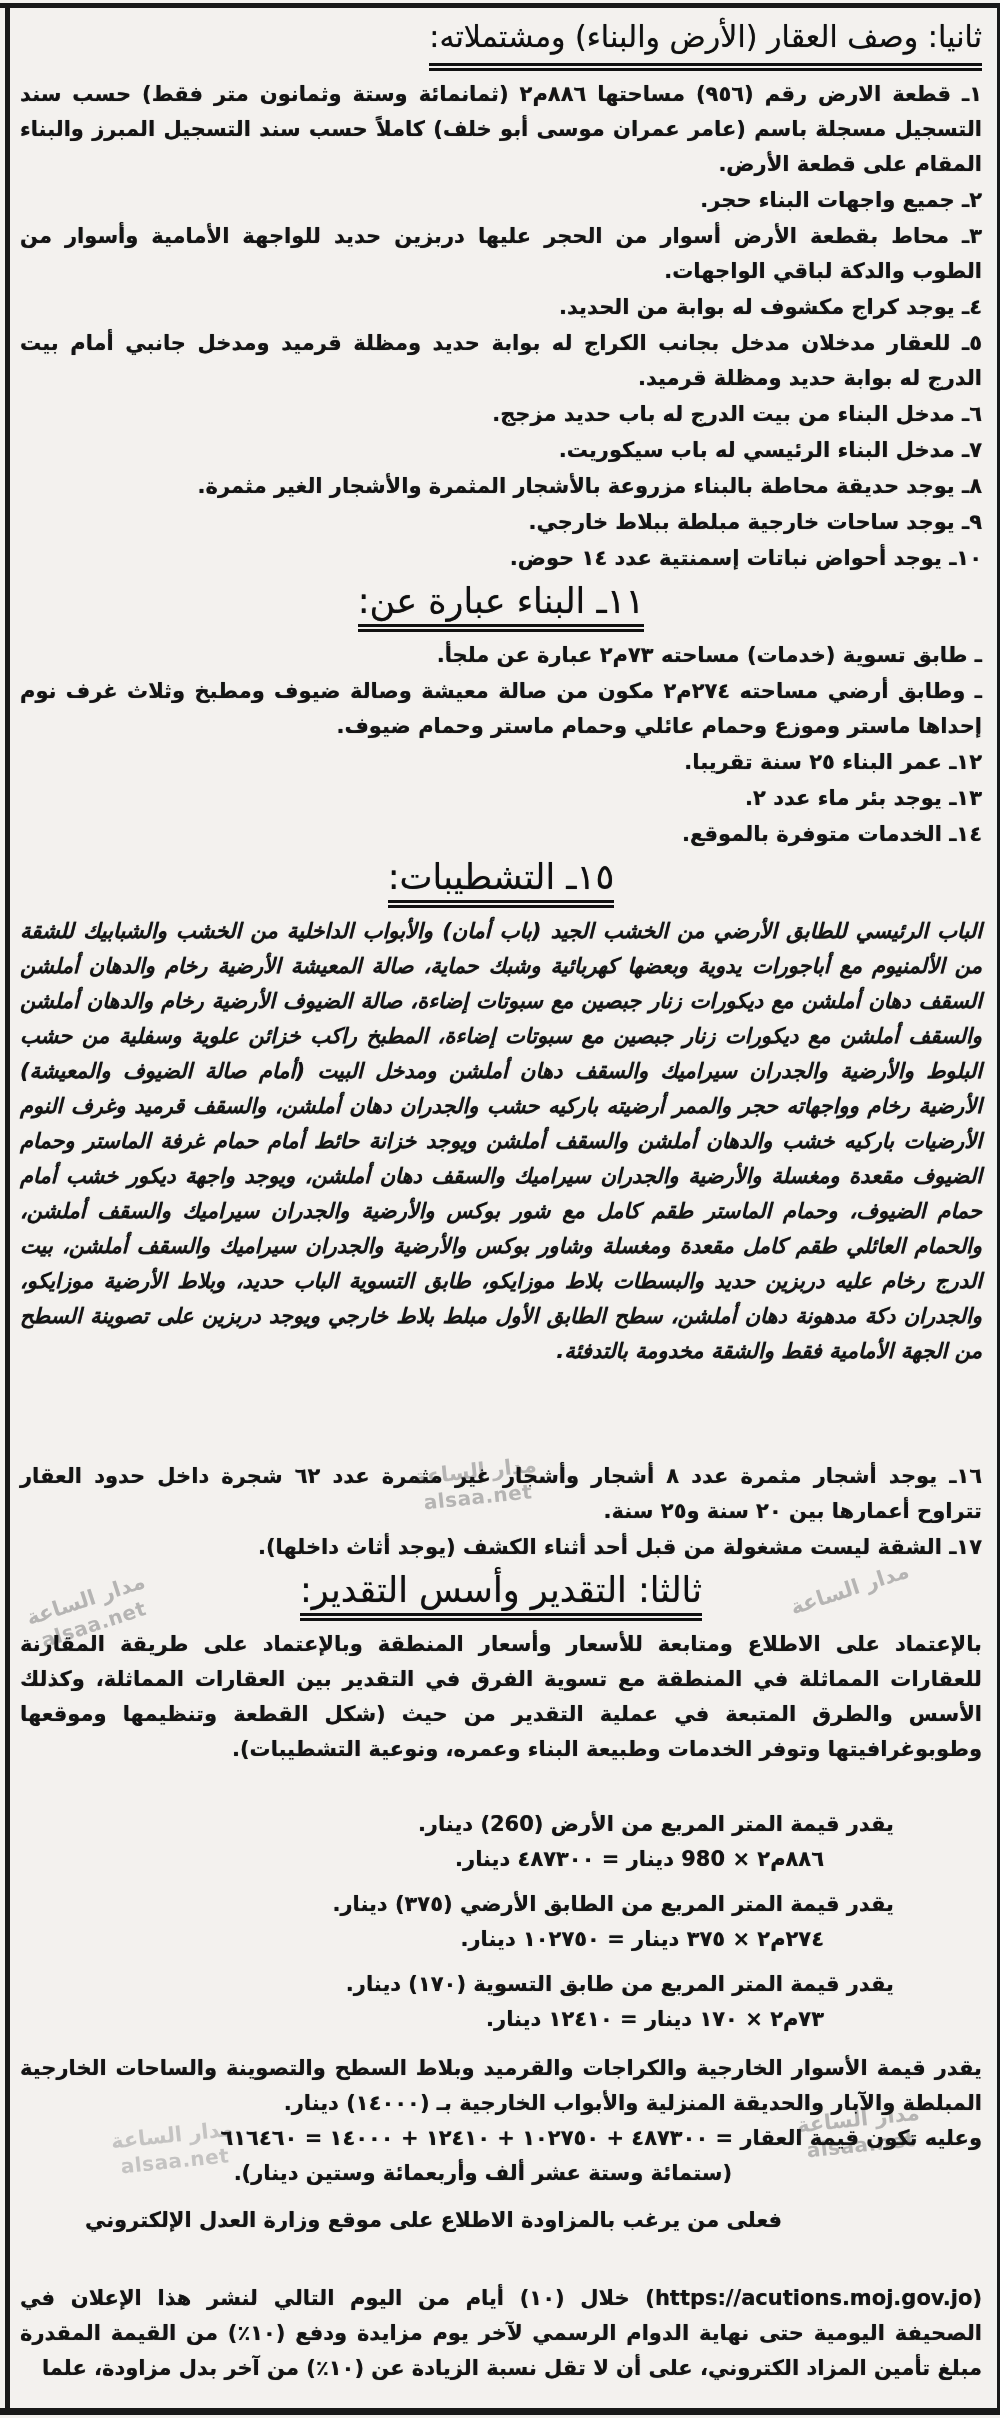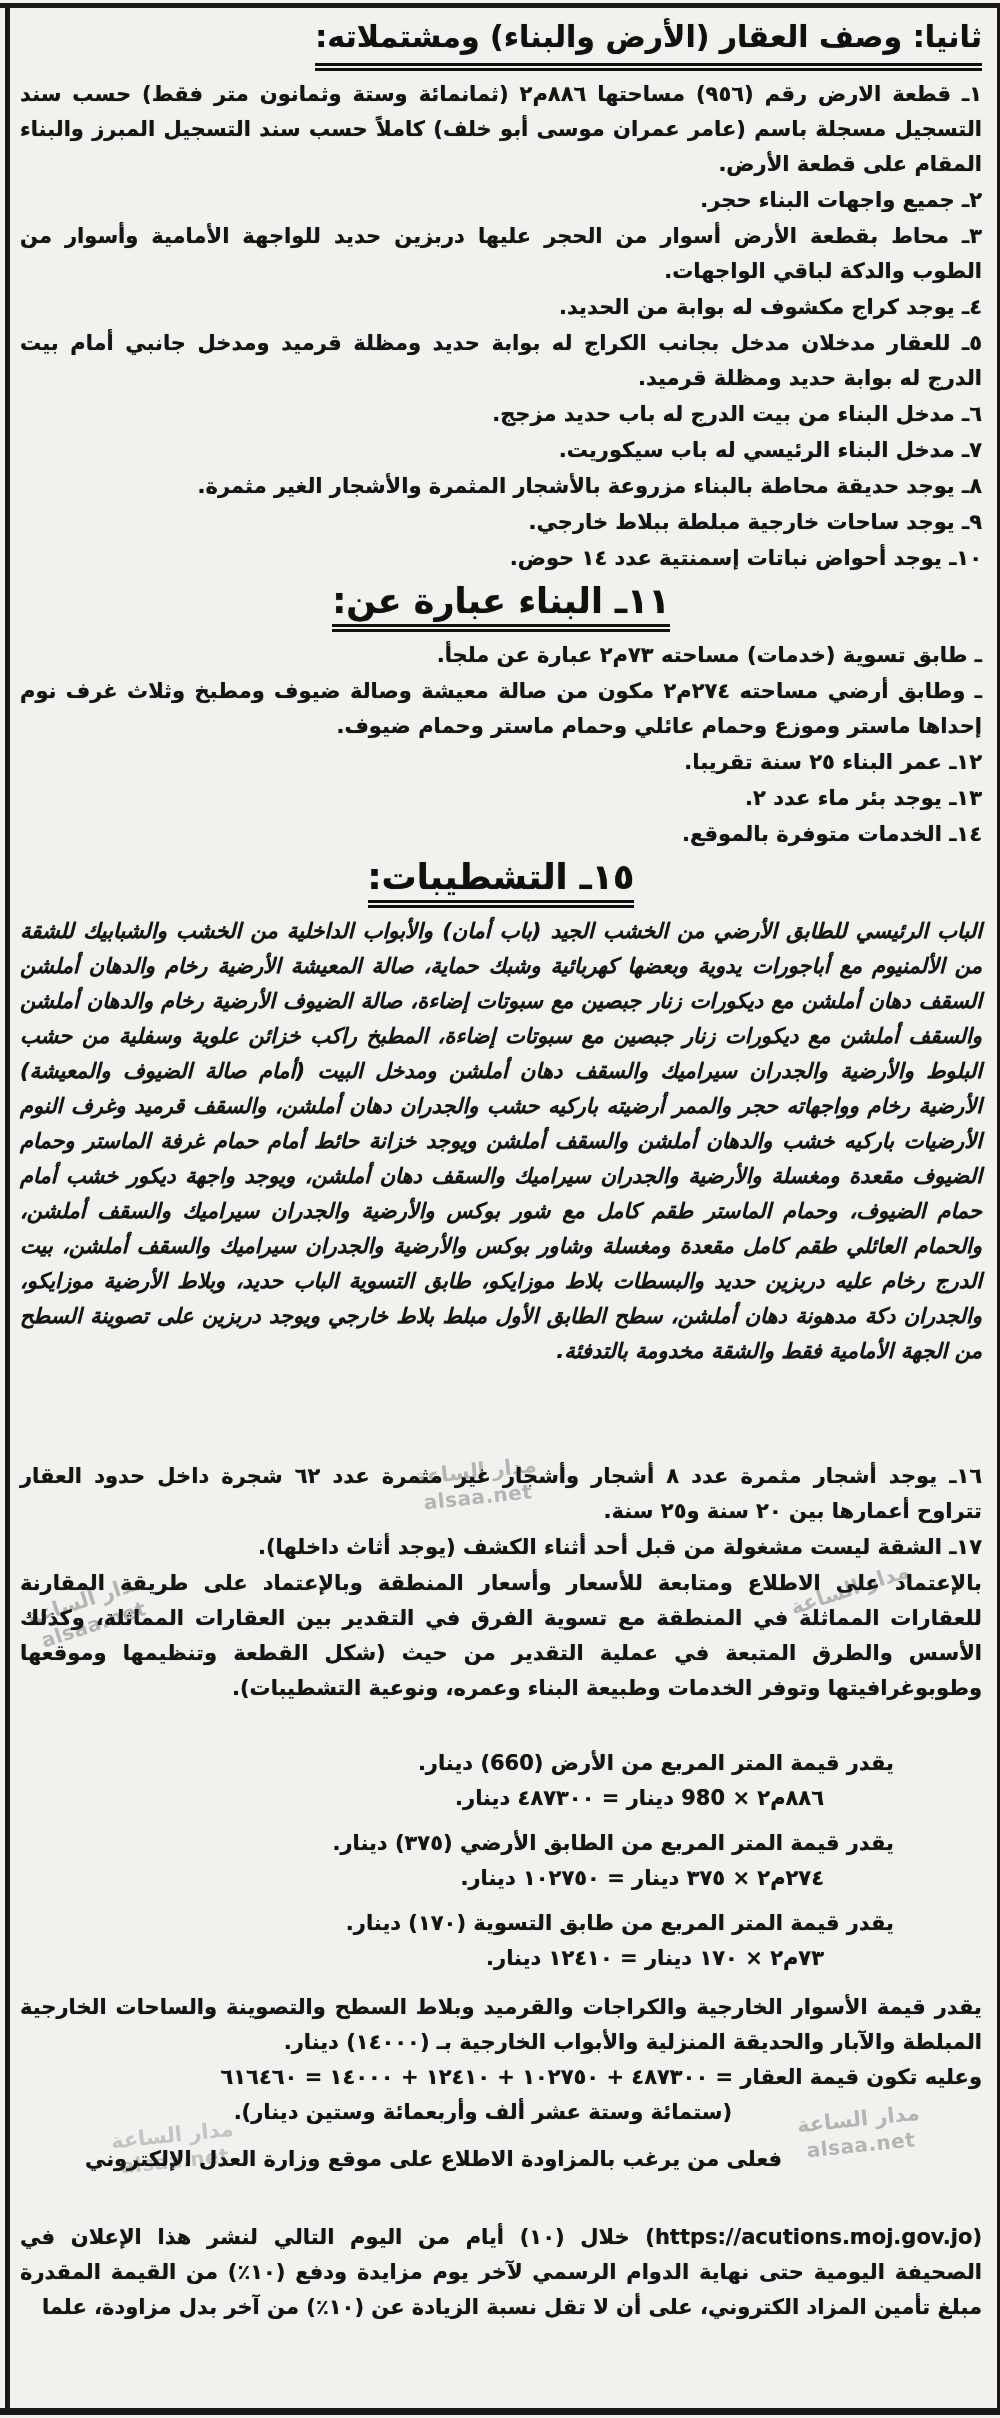--- a/index.html
+++ b/index.html
@@ -19,21 +19,21 @@
 
   .doc{
     position:relative;z-index:1;
     padding:12px 18px 0 20px;
     color:#141414;
     font-weight:bold;
     font-size:21px;
     line-height:35px;
     text-shadow:0 0 .7px rgba(20,20,20,.75);
   }
-  h1,h2{margin:0;padding:0;font-weight:bold;color:#101010;}
+  h1,h2{margin:0;padding:0;font-weight:normal;color:#101010;}
   h1{font-size:30px;line-height:46px;margin:2px 0 6px 0;text-align:right;}
   h2{font-size:35px;line-height:40px;margin:5px 0 6px 0;text-align:center;}
   .u{display:inline-block;border-bottom:8px double #111;padding-bottom:3px;}
   p{margin:0;padding:0;text-align:justify;}
   p.single{text-align:right;}
   .item{margin:1px 0;}
   .finishes-para{min-height:525px;font-style:italic;}
   .basis-para{min-height:170px;}
   .item-16{margin-top:20px;}
   .val-label{text-align:right;padding-left:0;padding-right:88px;margin-top:10px;}
@@ -111,23 +111,24 @@
     <p class="item single">١٢ـ عمر البناء ٢٥ سنة تقريبا.</p>
     <p class="item single">١٣ـ يوجد بئر ماء عدد ٢.</p>
     <p class="item single">١٤ـ الخدمات متوفرة بالموقع.</p>
 
     <h2><span class="u">١٥ـ التشطيبات:</span></h2>
     <p class="finishes-para">الباب الرئيسي للطابق الأرضي من الخشب الجيد (باب أمان) والأبواب الداخلية من الخشب والشبابيك للشقة من الألمنيوم مع أباجورات يدوية وبعضها كهربائية وشبك حماية، صالة المعيشة الأرضية رخام والدهان أملشن السقف دهان أملشن مع ديكورات زنار جبصين مع سبوتات إضاءة، صالة الضيوف الأرضية رخام والدهان أملشن والسقف أملشن مع ديكورات زنار جبصين مع سبوتات إضاءة، المطبخ راكب خزائن علوية وسفلية من حشب البلوط والأرضية والجدران سيراميك والسقف دهان أملشن ومدخل البيت (أمام صالة الضيوف والمعيشة) الأرضية رخام وواجهاته حجر والممر أرضيته باركيه حشب والجدران دهان أملشن، والسقف قرميد وغرف النوم الأرضيات باركيه خشب والدهان أملشن والسقف أملشن ويوجد خزانة حائط أمام حمام غرفة الماستر وحمام الضيوف مقعدة ومغسلة والأرضية والجدران سيراميك والسقف دهان أملشن، ويوجد واجهة ديكور خشب أمام حمام الضيوف، وحمام الماستر طقم كامل مع شور بوكس والأرضية والجدران سيراميك والسقف أملشن، والحمام العائلي طقم كامل مقعدة ومغسلة وشاور بوكس والأرضية والجدران سيراميك والسقف أملشن، بيت الدرج رخام عليه دربزين حديد والبسطات بلاط موزايكو، طابق التسوية الباب حديد، وبلاط الأرضية موزايكو، والجدران دكة مدهونة دهان أملشن، سطح الطابق الأول مبلط بلاط خارجي ويوجد دربزين على تصوينة السطح من الجهة الأمامية فقط والشقة مخدومة بالتدفئة.</p>
 
     <p class="item item-16">١٦ـ يوجد أشجار مثمرة عدد ٨ أشجار وأشجار غير مثمرة عدد ٦٢ شجرة داخل حدود العقار تتراوح أعمارها بين ٢٠ سنة و٢٥ سنة.</p>
     <p class="item single">١٧ـ الشقة ليست مشغولة من قبل أحد أثناء الكشف (يوجد أثاث داخلها).</p>
 
+    <h2><span class="u">ثالثا: التقدير وأسس التقدير:</span></h2>
     <p class="basis-para">بالإعتماد على الاطلاع ومتابعة للأسعار وأسعار المنطقة وبالإعتماد على طريقة المقارنة للعقارات المماثلة في المنطقة مع تسوية الفرق في التقدير بين العقارات المماثلة، وكذلك الأسس والطرق المتبعة في عملية التقدير من حيث (شكل القطعة وتنظيمها وموقعها وطوبوغرافيتها وتوفر الخدمات وطبيعة البناء وعمره، ونوعية التشطيبات).</p>
 
-    <p class="val-label">يقدر قيمة المتر المربع من الأرض (660) دينار.</p>
+    <p class="val-label">يقدر قيمة المتر المربع من الأرض (260) دينار.</p>
     <p class="val-eq">٨٨٦م٢ × 980 دينار = ٤٨٧٣٠٠ دينار.</p>
 
     <p class="val-label">يقدر قيمة المتر المربع من الطابق الأرضي (٣٧٥) دينار.</p>
     <p class="val-eq">٢٧٤م٢ × ٣٧٥ دينار = ١٠٢٧٥٠ دينار.</p>
 
     <p class="val-label">يقدر قيمة المتر المربع من طابق التسوية (١٧٠) دينار.</p>
     <p class="val-eq">٧٣م٢ × ١٧٠ دينار = ١٢٤١٠ دينار.</p>
 
     <p class="extras-para">يقدر قيمة الأسوار الخارجية والكراجات والقرميد وبلاط السطح والتصوينة والساحات الخارجية المبلطة والآبار والحديقة المنزلية والأبواب الخارجية بـ (١٤٠٠٠) دينار.</p>
 

